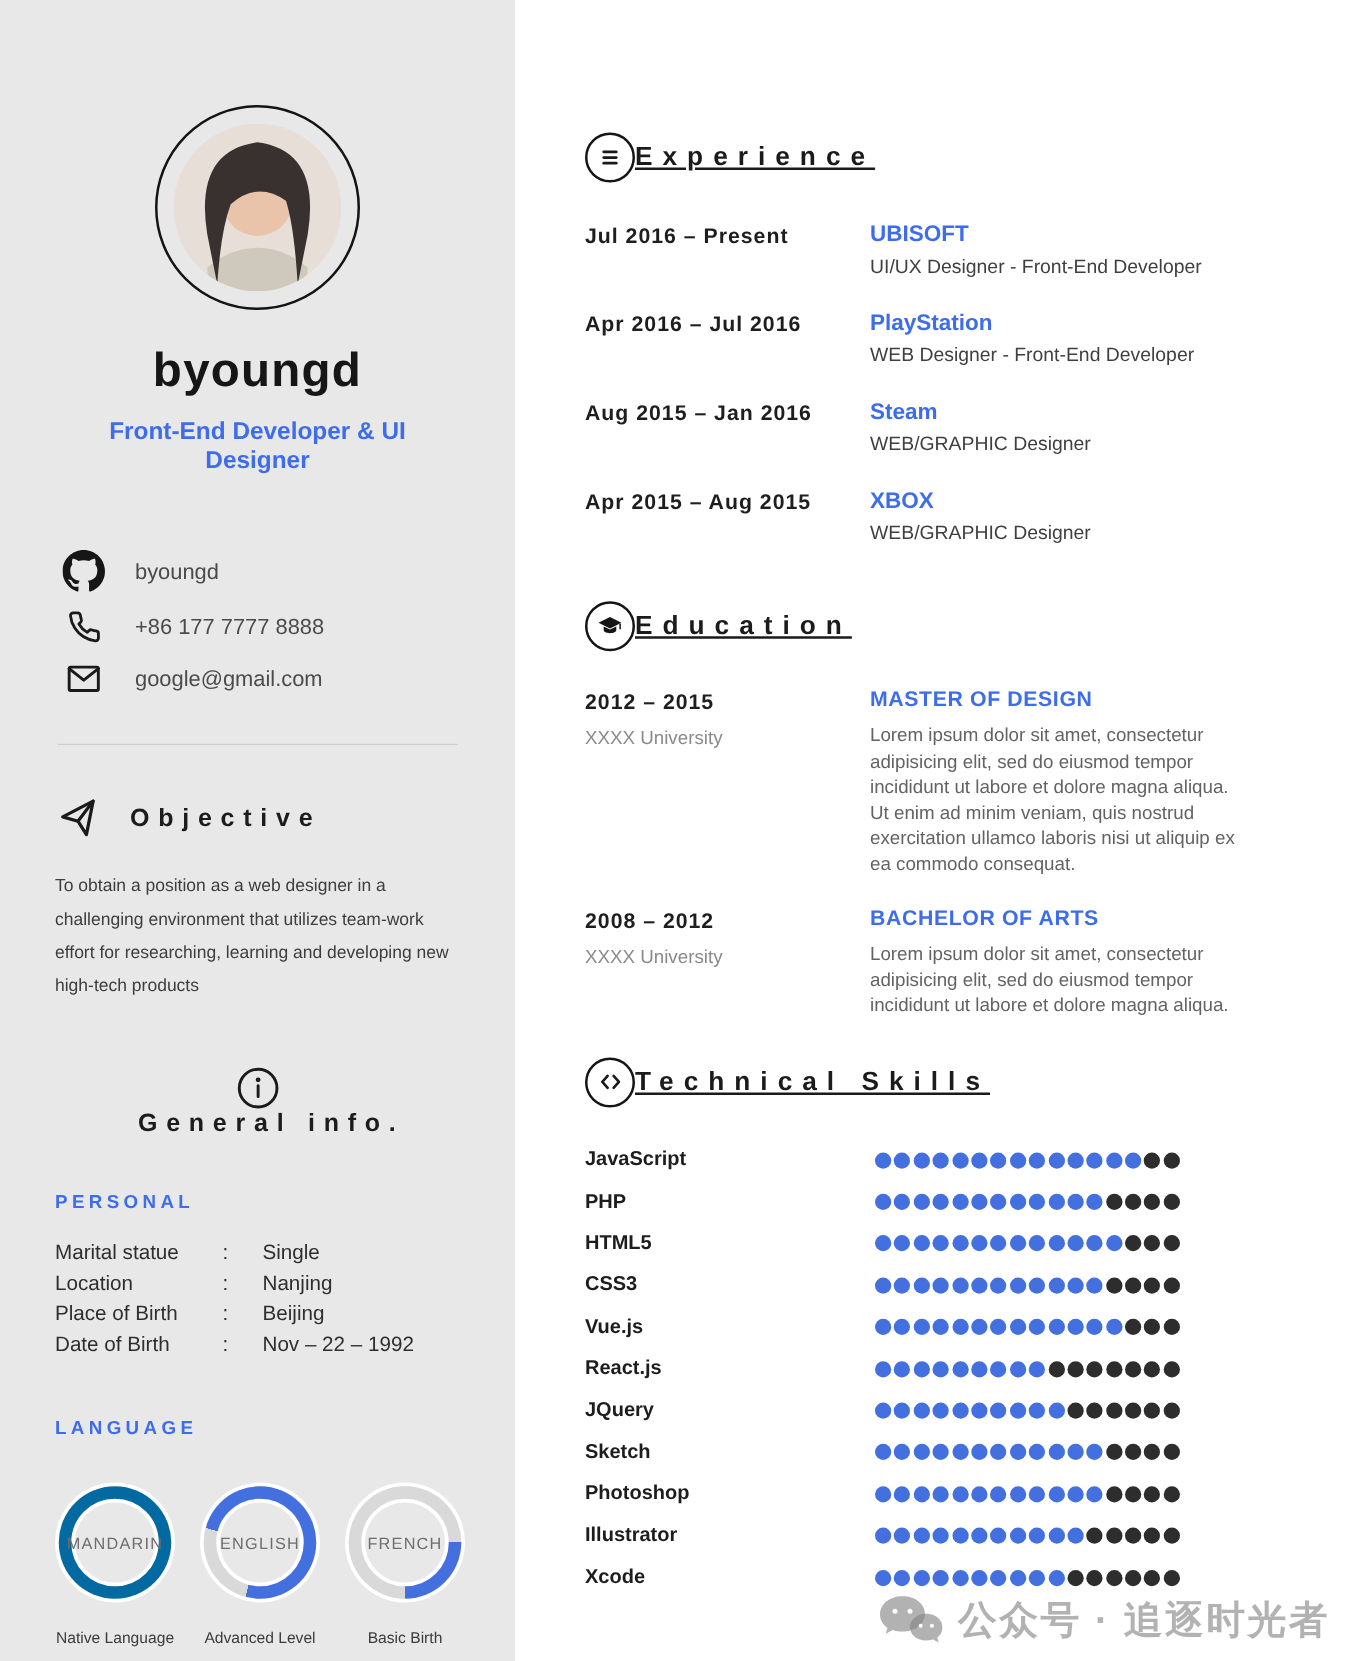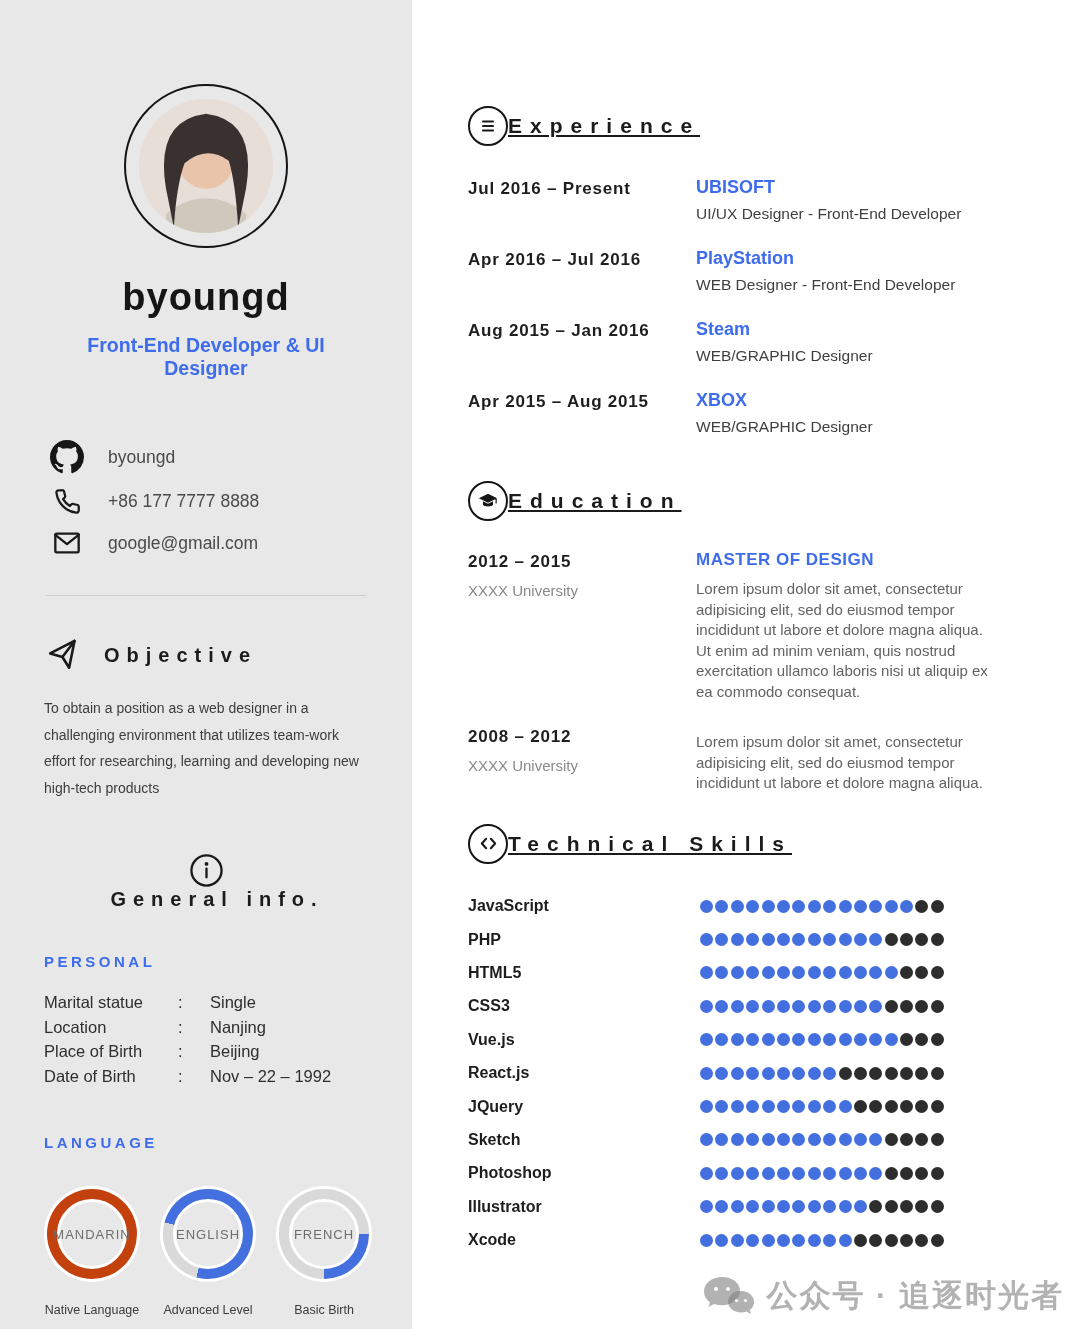--- a/index.html
+++ b/index.html
@@ -218,21 +218,21 @@
   <div class="info-row">
     <span class="lbl">Date of Birth</span>
     <span class="sep">:</span>
     <span class="val">Nov – 22 – 1992</span>
   </div>
 </div>
 
   <div class="mini-label" style="margin-top:46px;">LANGUAGE</div>
   <div class="rings">
   <div class="ring-col">
-    <div class="ring" style="background: #c2410c;">
+    <div class="ring" style="background: #0369a1;">
       <div class="ring-inner">MANDARIN</div>
     </div>
     <div class="ring-label">Native Language</div>
   </div>
 
   <div class="ring-col">
     <div class="ring" style="background: conic-gradient(from 195deg, rgb(217, 217, 217) 0deg, rgb(217, 217, 217) 25%, rgb(68, 112, 223) 25%, rgb(68, 112, 223) 100%);">
       <div class="ring-inner">ENGLISH</div>
     </div>
     <div class="ring-label">Advanced Level</div>
@@ -316,20 +316,21 @@
       <div class="edu-desc">Lorem ipsum dolor sit amet, consectetur adipisicing elit, sed do eiusmod tempor incididunt ut labore et dolore magna aliqua. Ut enim ad minim veniam, quis nostrud exercitation ullamco laboris nisi ut aliquip ex ea commodo consequat.</div>
     </div>
   </div>
 
   <div class="edu-item">
     <div class="col-left">
       <div class="period">2008 – 2012</div>
       <div class="school">XXXX University</div>
     </div>
     <div class="edu-right">
+      <div class="degree">BACHELOR OF ARTS</div>
       <div class="edu-desc">Lorem ipsum dolor sit amet, consectetur adipisicing elit, sed do eiusmod tempor incididunt ut labore et dolore magna aliqua.</div>
     </div>
   </div>
 </div>
   </div>
 
   <div class="skills-section">
     <div class="main-head">
       <span class="circle-icon">
         <svg width="19" height="19" viewBox="0 0 20 20" class="stroke-ico" style="stroke-width:2.2">

